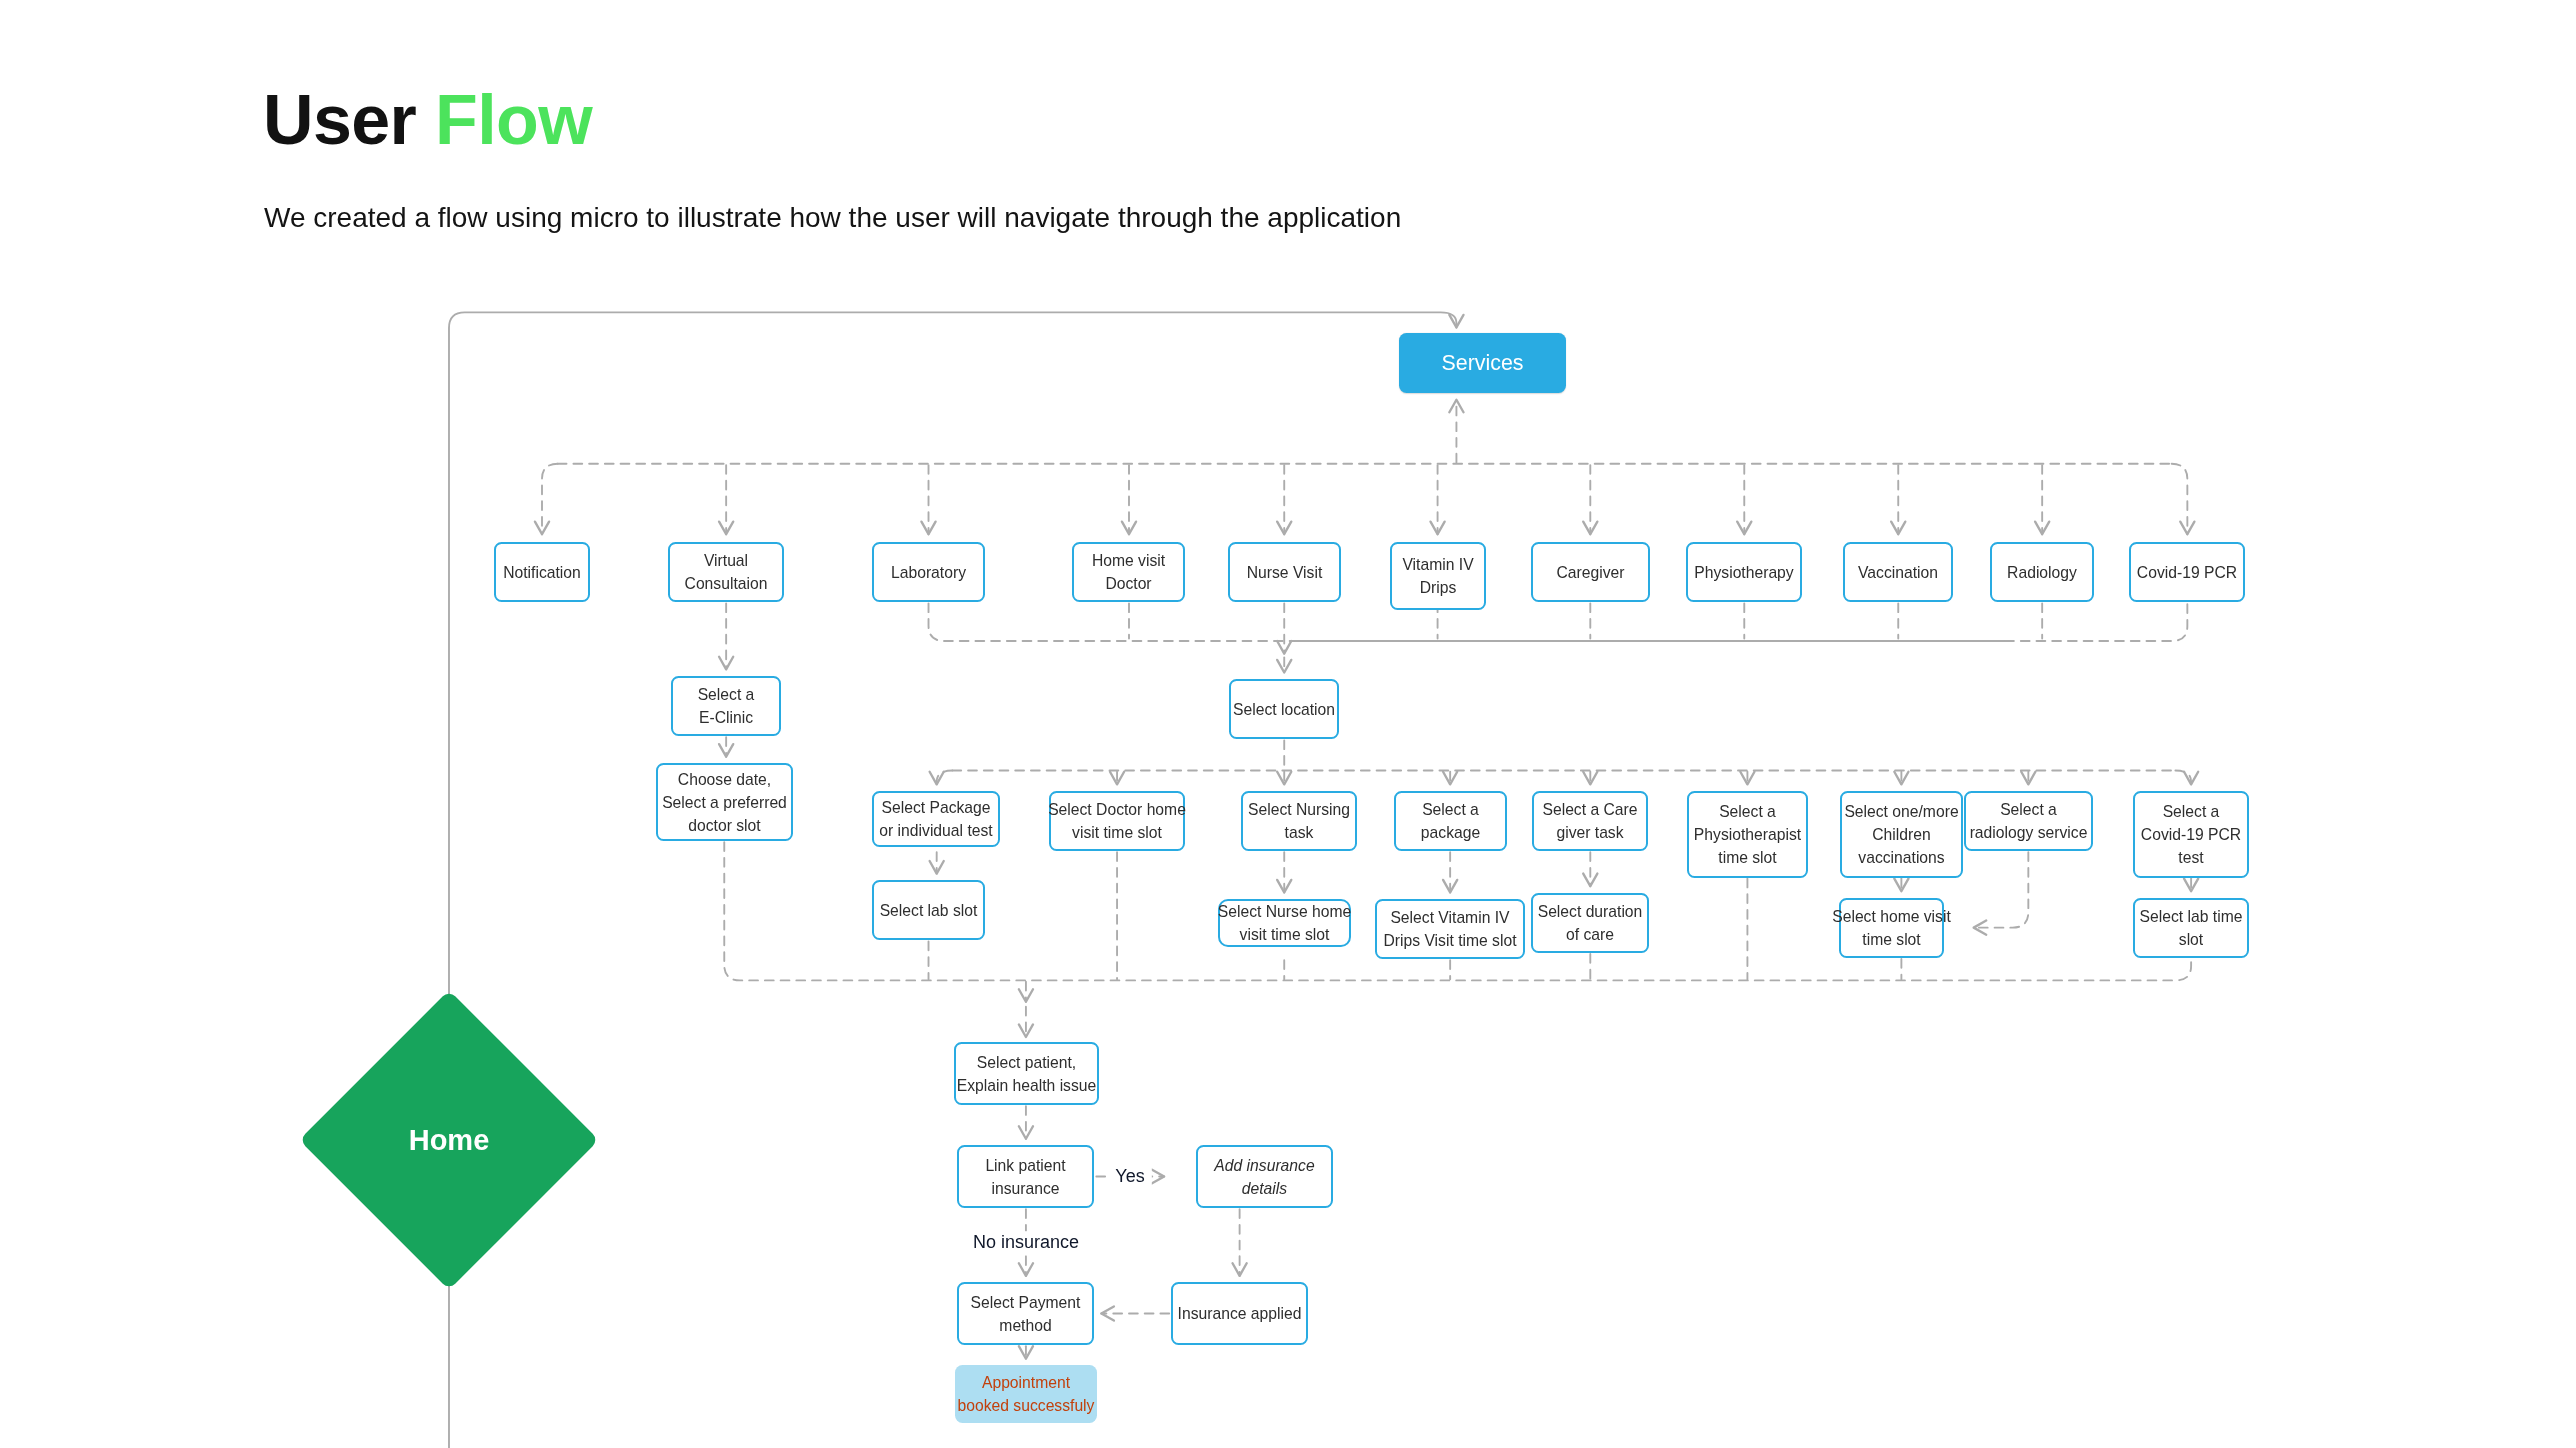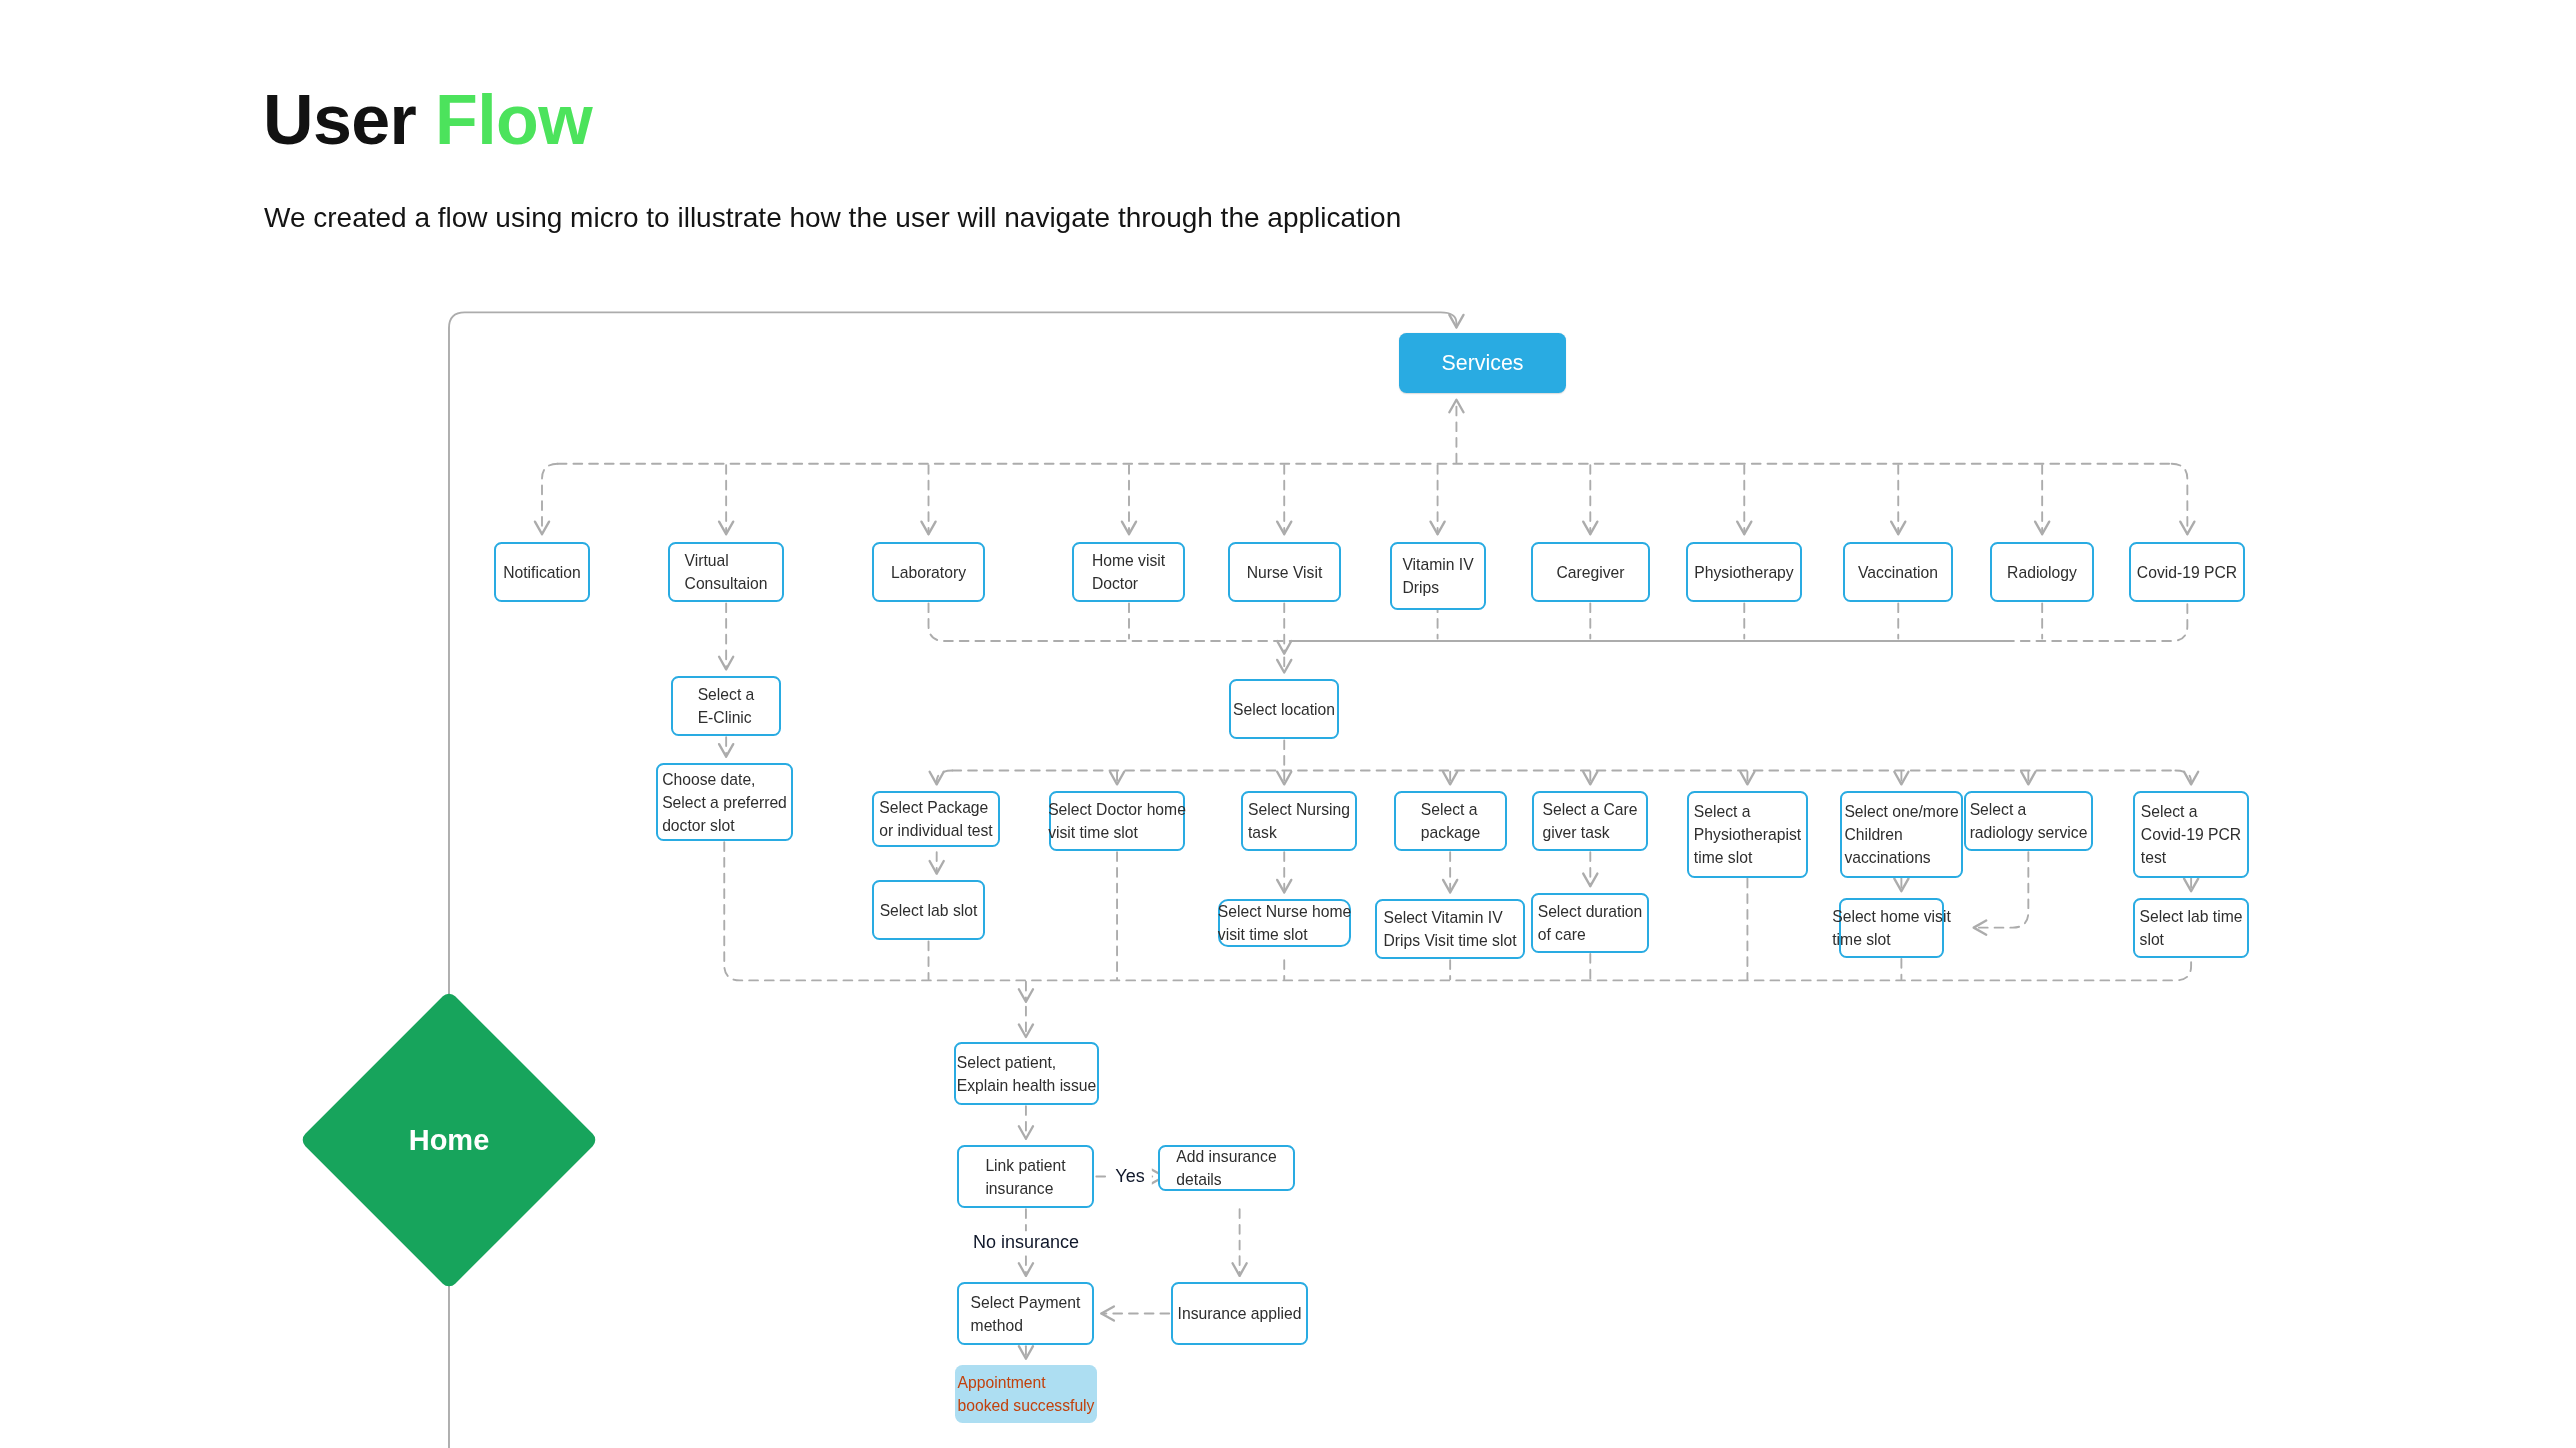--- a/index.html
+++ b/index.html
@@ -7,21 +7,21 @@
          font-family:"Liberation Sans",sans-serif;}
   
   .page-title{position:absolute;left:263px;top:80px;font-size:70px;font-weight:700;
               letter-spacing:-0.6px;color:#121212;white-space:pre;}
   .page-title .accent{color:var(--title-green);}
   .page-subtitle{position:absolute;left:264px;top:202px;font-size:28px;font-weight:400;color:#141414;}
   
   #edges{position:absolute;left:0;top:0;z-index:1;}
   
   .node{position:absolute;z-index:2;display:flex;align-items:center;justify-content:center;
-        box-sizing:border-box;border-radius:7.5px;background:#ffffff;
+        text-align:center;box-sizing:border-box;border-radius:7.5px;background:#ffffff;
         border:2.5px solid var(--accent-blue);color:#2e2e2e;font-size:15.7px;line-height:23px;
         white-space:pre;}
   .node.start{background:var(--accent-blue);border:none;color:#ffffff;font-size:21.4px;
               box-shadow:0 0.6px 1.3px rgba(0,0,0,0.15);}
   .node.result{background:var(--result-fill);border:none;color:#c2410c;}
   .decision{position:absolute;z-index:2;background:var(--home-green);}
   .decision-label{position:absolute;z-index:3;color:#ffffff;font-weight:700;font-size:29px;
                   transform:translate(-50%,-50%);}
   .edge-label{position:absolute;z-index:3;background:#ffffff;padding:1.3px 7.5px;color:#0f172a;
               font-size:18px;transform:translate(-50%,-50%);white-space:pre;}
@@ -154,21 +154,21 @@
       <div class="node" style="left: 1531px; top: 893px; width: 118px; height: 60px;">Select duration
 of care</div>
       <div class="node" style="left: 1839px; top: 898px; width: 105px; height: 60px;">Select home visit
 time slot</div>
       <div class="node" style="left: 2133px; top: 898px; width: 116px; height: 60px;">Select lab time
 slot</div>
       <div class="node" style="left: 954px; top: 1042px; width: 145px; height: 63px;">Select patient,
 Explain health issue</div>
       <div class="node" style="left: 957px; top: 1145px; width: 137px; height: 63px;">Link patient
 insurance</div>
-      <div class="node" style="left: 1158px; top: 1145px; width: 137px; height: 46px;">Add insurance
+      <div class="node" style="left: 1196px; top: 1145px; width: 137px; height: 63px; font-style: italic;">Add insurance
 details</div>
       <div class="node" style="left: 957px; top: 1282px; width: 137px; height: 63px;">Select Payment
 method</div>
       <div class="node" style="left: 1171px; top: 1282px; width: 137px; height: 63px;">Insurance applied</div>
       <div class="node result" style="left: 955px; top: 1365px; width: 142px; height: 58px;">Appointment
 booked successfuly</div>
       <div class="decision" style="left: 343px; top: 1034px; width: 212px; height: 212px; transform: rotate(45deg); border-radius: 8.8px;"></div>
       <span class="decision-label" style="left: 449px; top: 1140px;">Home</span>
     </div>
 

